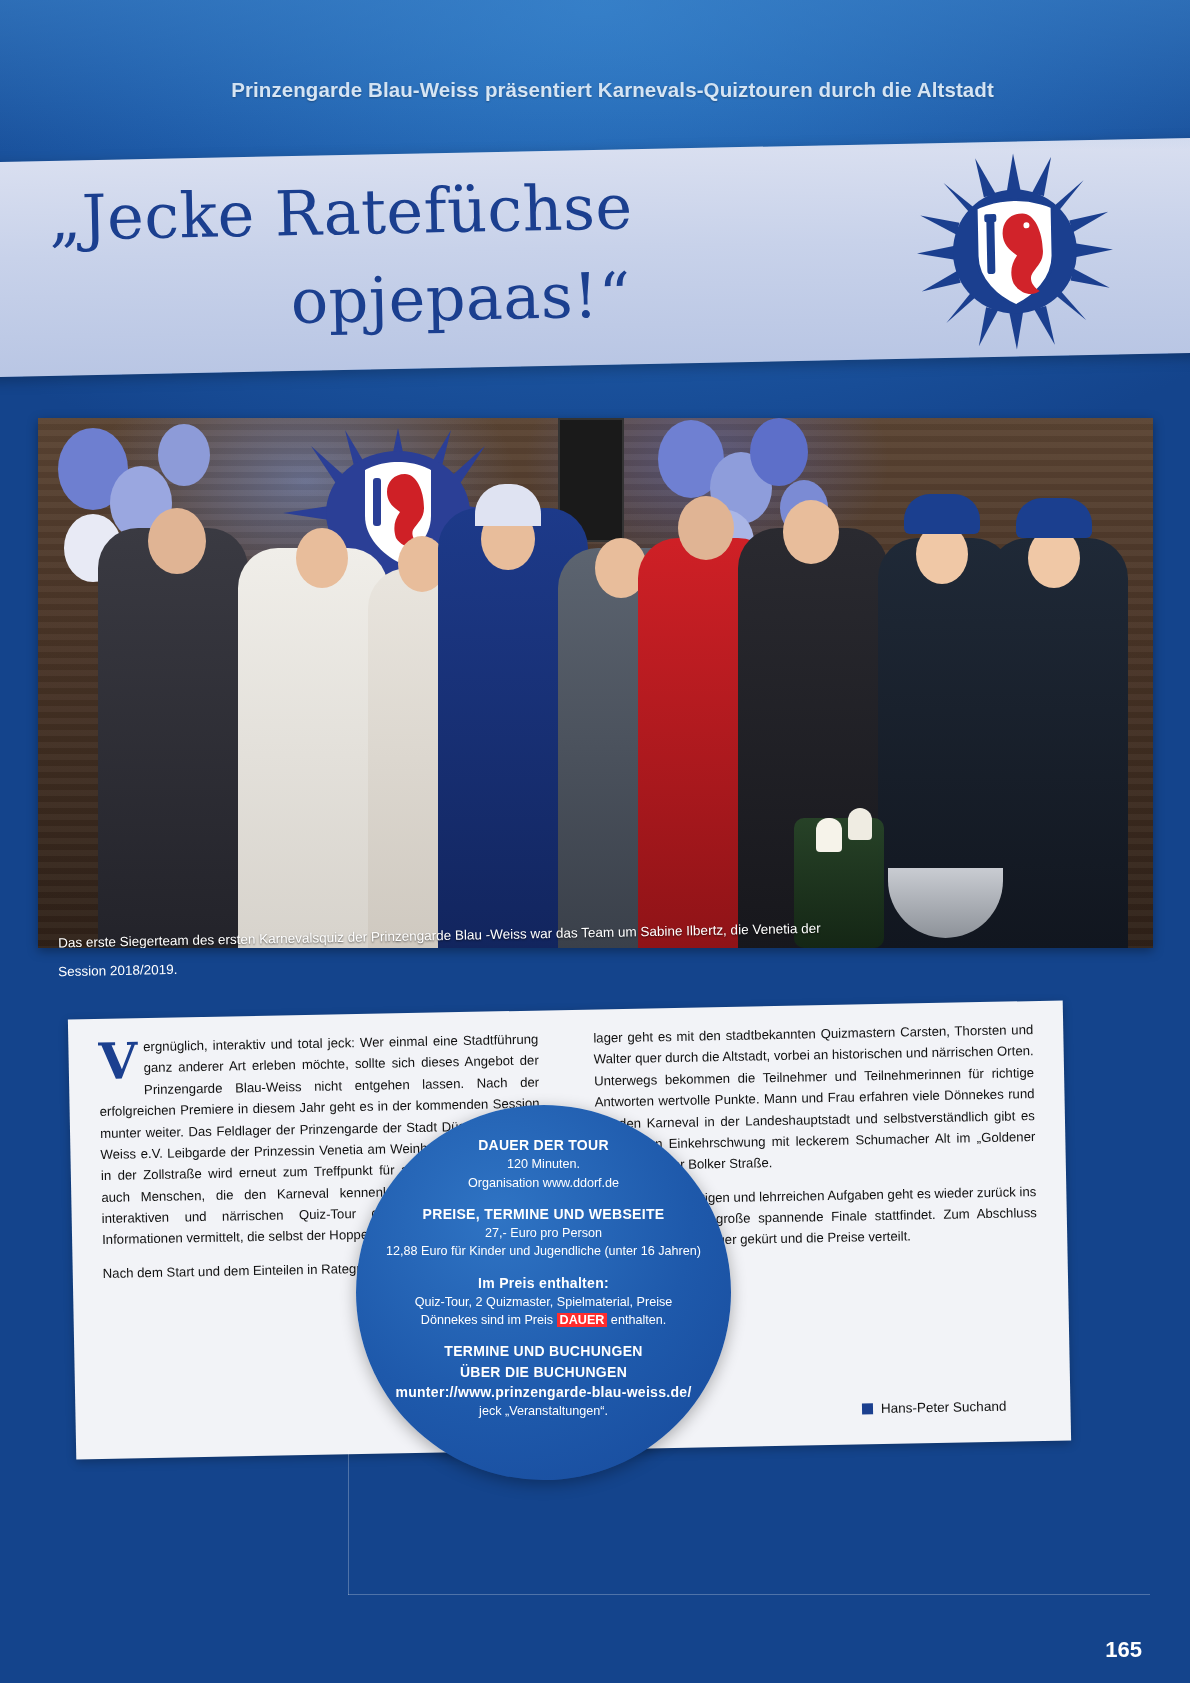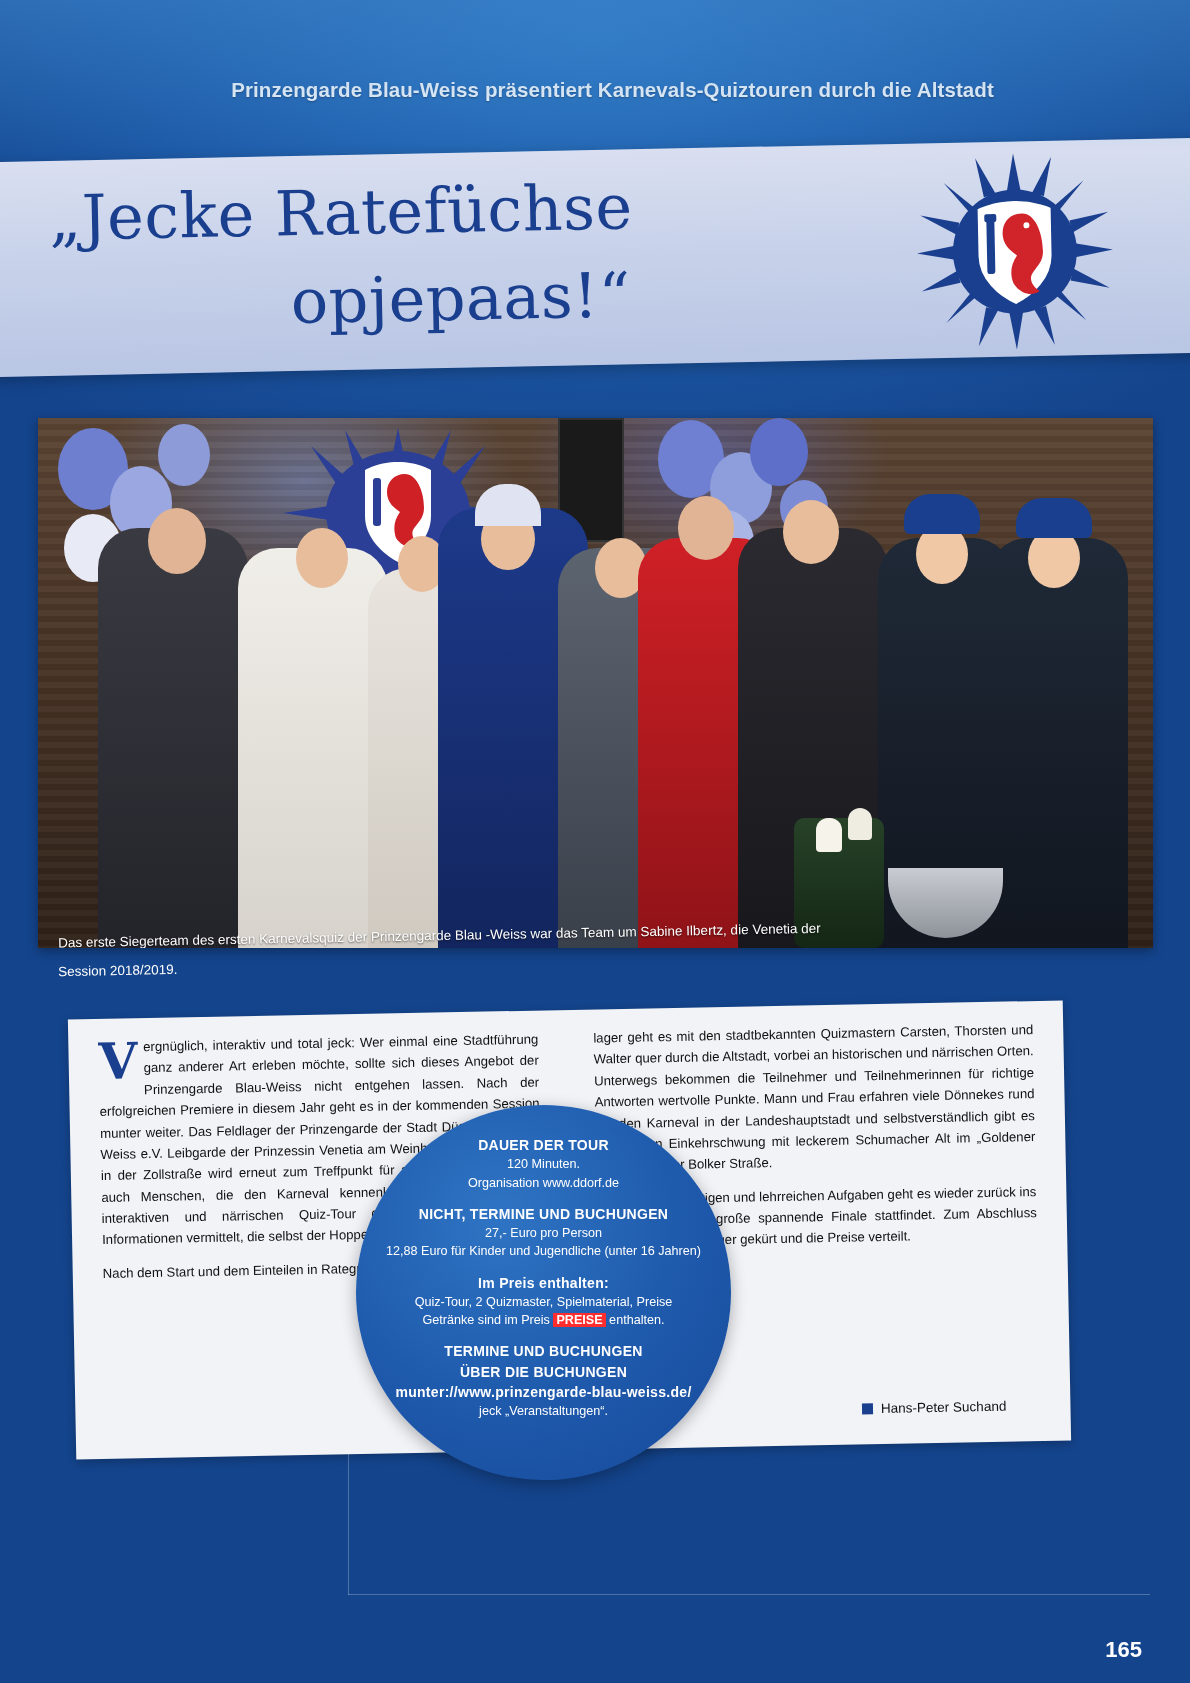--- a/index.html
+++ b/index.html
@@ -405,28 +405,28 @@
   <div class="author">
     <span class="sq"></span>
     <span>Hans-Peter Suchand</span>
   </div>
 
   <div class="circle">
     <div class="h">DAUER DER TOUR</div>
     <div class="sm">120 Minuten.</div>
     <div class="sm">Organisation www.ddorf.de</div>
 
-    <div class="blk h">NICHT, TERMINE UND BUCHUNGEN</div>
+    <div class="blk h">PREISE, TERMINE UND WEBSEITE</div>
     <div class="sm">27,- Euro pro Person</div>
     <div class="sm">12,88 Euro für Kinder und Jugendliche (unter 16 Jahren)</div>
 
     <div class="blk h">Im Preis enthalten:</div>
     <div class="sm">Quiz-Tour, 2 Quizmaster, Spielmaterial, Preise</div>
     <div class="sm">
-      <span>Getränke sind im Preis </span><span class="nicht">PREISE</span><span> enthalten.</span>
+      <span>Dönnekes sind im Preis </span><span class="nicht">DAUER</span><span> enthalten.</span>
     </div>
 
     <div class="blk h">TERMINE UND BUCHUNGEN</div>
     <div class="h">ÜBER DIE BUCHUNGEN</div>
     <div class="h">munter://www.prinzengarde-blau-weiss.de/</div>
     <div class="sm">jeck „Veranstaltungen“.</div>
   </div>
 
   <div class="frame-line"></div>
   <div class="frame-line-v"></div>

